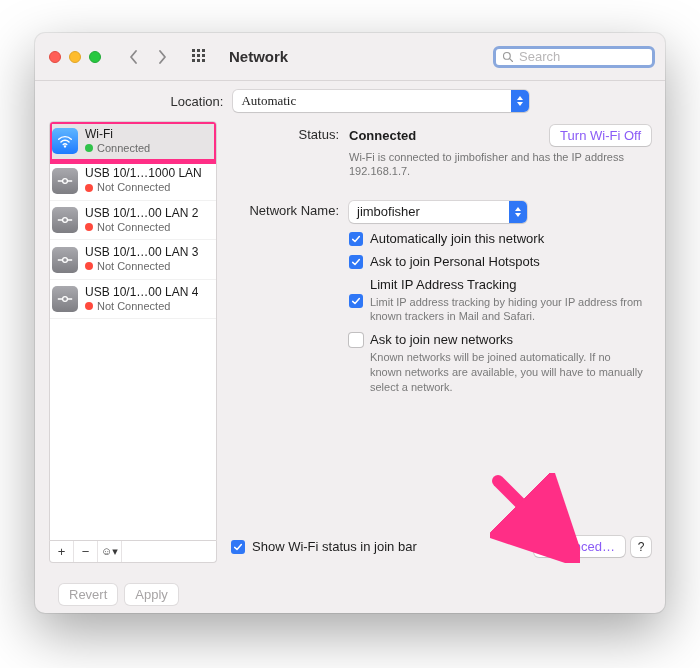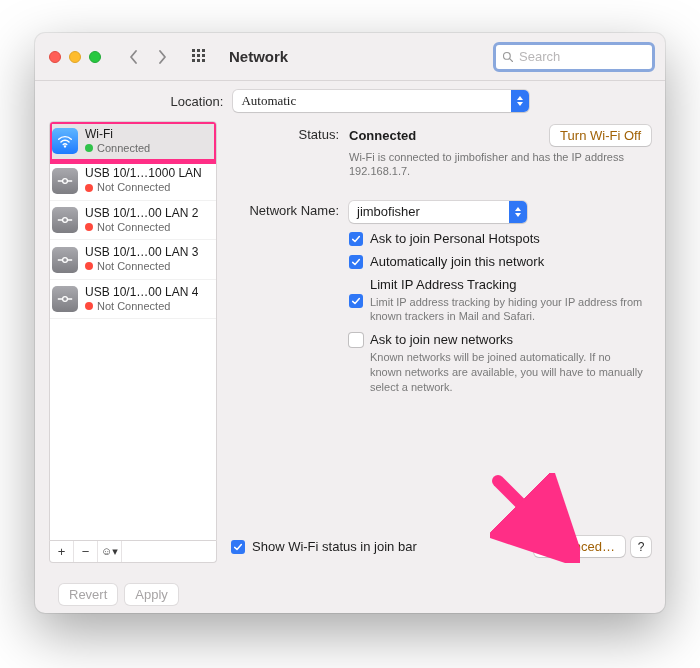--- a/index.html
+++ b/index.html
@@ -40,21 +40,21 @@
     .tl.green { background: #28c840; border: 0.5px solid #23a938; }
     .navgroup { display: flex; gap: 6px; margin-left: 14px; }
     .navbtn { width: 22px; height: 20px; display: flex; align-items: center; justify-content: center; color: #8c8a8b; }
     .navbtn svg { width: 10px; height: 14px; }
     .gridbtn { margin-left: 8px; color: #4a4a4a; display: flex; align-items: center; justify-content: center; width: 22px; height: 22px;}
     .gridbtn svg { width: 16px; height: 16px; }
     .title { margin-left: 10px; font-weight: 600; font-size: 15px; color: #323031;}
     .searchwrap {
       margin-left: auto;
       width: 162px;
-      height: 30px;
+      height: 22px;
       border-radius: 6px;
       border: 3px solid #8aa8dd;
       background: #fff;
       display: flex;
       align-items: center;
       padding: 0 6px;
       gap: 5px;
     }
     .searchwrap svg { width: 12px; height: 12px; color: #9a9a9a; flex: none;}
     .searchwrap input {
@@ -164,21 +164,21 @@
     .formrow .flabel { width: 108px; text-align: right; padding-top: 2px; color: #2a2a2a;}
     .formrow .fbody  { flex: 1; }
 
     .statusrow .statushead { font-weight: 600; }
     .statusrow .statushelp { font-size: 11px; color: #757575; margin-top: 4px; padding-right: 10px; line-height: 1.3;}
     .btn {
       display: inline-flex; align-items: center; justify-content: center;
       height: 21px; padding: 0 10px;
       background: #fff; border-radius: 5px;
       box-shadow: 0 0 0 1px rgba(0,0,0,0.12), 0 1px 1px rgba(0,0,0,0.07);
-      font-size: 13px; color: #a16207;
+      font-size: 13px; color: #8b5cf6;
     }
     .btn.disabled { color: #a7a4a5; box-shadow: 0 0 0 1px rgba(0,0,0,0.08);}
 
     .checkline { display: flex; align-items: flex-start; gap: 7px; margin-top: 8px; font-size: 13px;}
     .checkbox {
       width: 14px; height: 14px; border-radius: 3px; flex: none; margin-top: 1px;
       display: flex; align-items: center; justify-content: center;
       box-shadow: 0 0 0 1px rgba(0,0,0,0.2);
       background: #fff;
     }
@@ -391,30 +391,30 @@
               <span>jimbofisher</span>
               <div class="knob"></div>
             </div>
 
             <div class="checkline">
               <div class="checkbox checked">
                 <svg viewBox="0 0 12 12">
                     <path d="M2 6.5 L4.8 9 L10 3" stroke="currentColor" stroke-width="1.8" fill="none" stroke-linecap="round" stroke-linejoin="round"></path>
                   </svg>
               </div>
-              <div class="clabel">Ask to join Personal Hotspots</div>
+              <div class="clabel">Automatically join this network</div>
             </div>
 
             <div class="checkline">
               <div class="checkbox checked">
                 <svg viewBox="0 0 12 12">
                     <path d="M2 6.5 L4.8 9 L10 3" stroke="currentColor" stroke-width="1.8" fill="none" stroke-linecap="round" stroke-linejoin="round"></path>
                   </svg>
               </div>
-              <div class="clabel">Automatically join this network</div>
+              <div class="clabel">Ask to join Personal Hotspots</div>
             </div>
 
             <div class="checkline" style="align-items:center">
               <div class="checkbox checked">
                 <svg viewBox="0 0 12 12">
                     <path d="M2 6.5 L4.8 9 L10 3" stroke="currentColor" stroke-width="1.8" fill="none" stroke-linecap="round" stroke-linejoin="round"></path>
                   </svg>
               </div>
               <div>
                 <div class="clabel">Limit IP Address Tracking</div>

